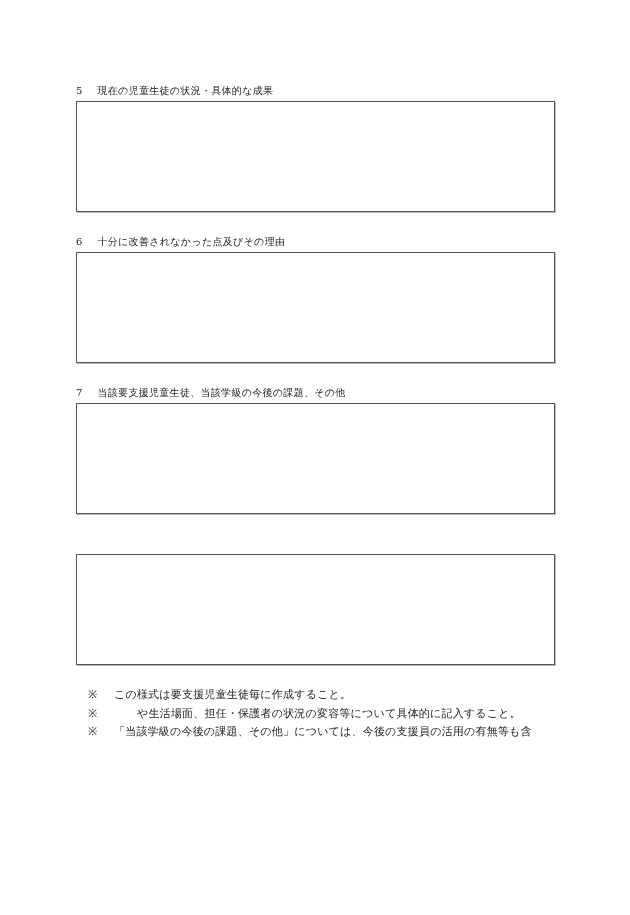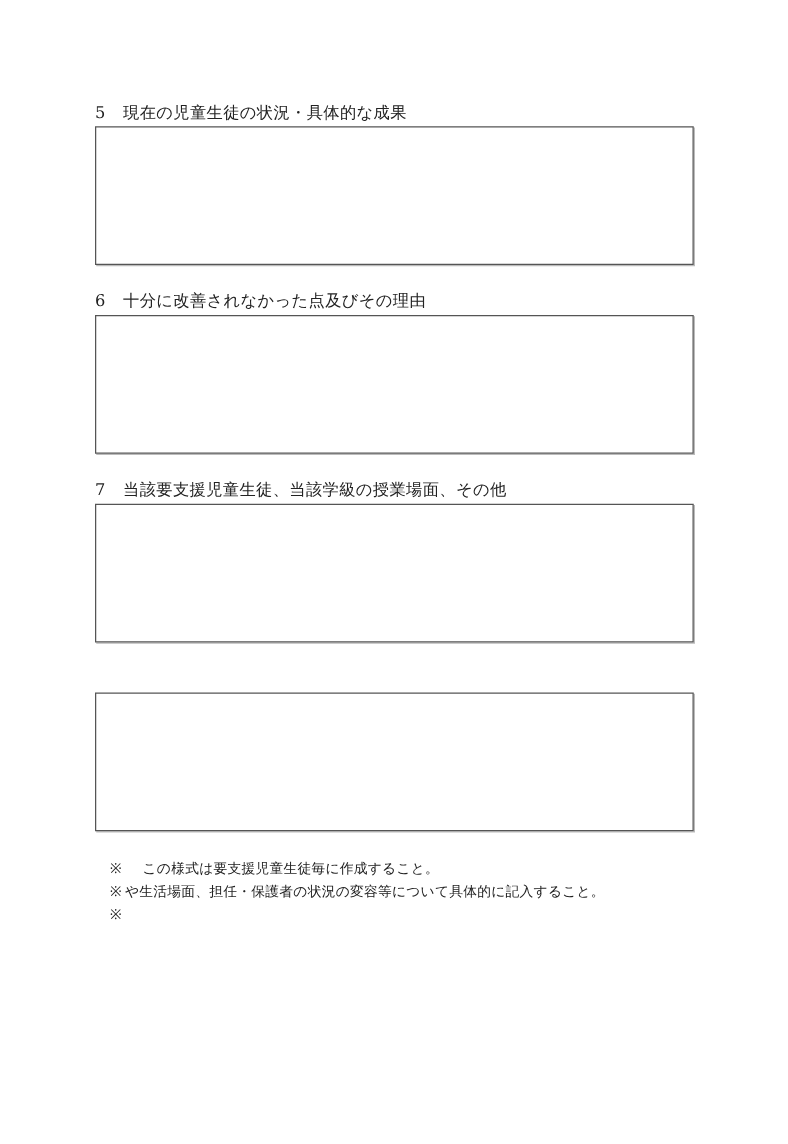--- a/index.html
+++ b/index.html
@@ -11,21 +11,21 @@
       width: 630px;
       height: 915px;
       position: relative;
       overflow: hidden;
       font-family: "DejaVu Serif", "Liberation Serif", serif;
       color: #222222;
     }
     .section-heading {
       position: absolute;
       left: 76px;
-      font-size: 13px;
+      font-size: 10px;
       line-height: 14px;
       white-space: nowrap;
       letter-spacing: 0.3px;
     }
     .section-heading .num {
       display: inline-block;
       width: 18px;
     }
     .answer-box {
       position: absolute;
@@ -51,40 +51,41 @@
     }
     .note .mark {
       flex: 0 0 26px;
     }
     .note .text {
       flex: 1;
     }
     .note .text .cont {
       display: block;
       margin-left: -14px;
+      text-align: center;
     }
   </style>
 </head>
 <body>
 
 <div class="section-heading" style="top:84px;">
   <span class="num">5</span>
   <span>現在の児童生徒の状況・具体的な成果</span>
 </div>
 <div class="answer-box" style="top:101px;"></div>
 
 <div class="section-heading" style="top:235px;">
   <span class="num">6</span>
   <span>十分に改善されなかった点及びその理由</span>
 </div>
 <div class="answer-box" style="top:252px;"></div>
 
 <div class="section-heading" style="top:386px;">
   <span class="num">7</span>
-  <span>当該要支援児童生徒、当該学級の授業場面、その他</span>
+  <span>当該要支援児童生徒、当該学級の今後の課題、その他</span>
 </div>
 <div class="answer-box" style="top:403px;"></div>
 
 <div class="section-heading" style="top:563px;">
   <span class="num">8</span>
   <span>学校長の所見</span>
 </div>
 <div class="answer-box" style="top:554px;"></div>
 
 <div class="notes">
@@ -96,15 +97,16 @@
   </div>
   <div class="note">
     <span class="mark">※</span>
     <span class="text">
       <span class="cont">や生活場面、担任・保護者の状況の変容等について具体的に記入すること。</span>
     </span>
   </div>
   <div class="note">
     <span class="mark">※</span>
     <span class="text">
+      <span>「当該学級の今後の課題、その他」については、今後の支援員の活用の有無等も含</span>
     </span>
   </div>
 </div>
 
 </body></html>

